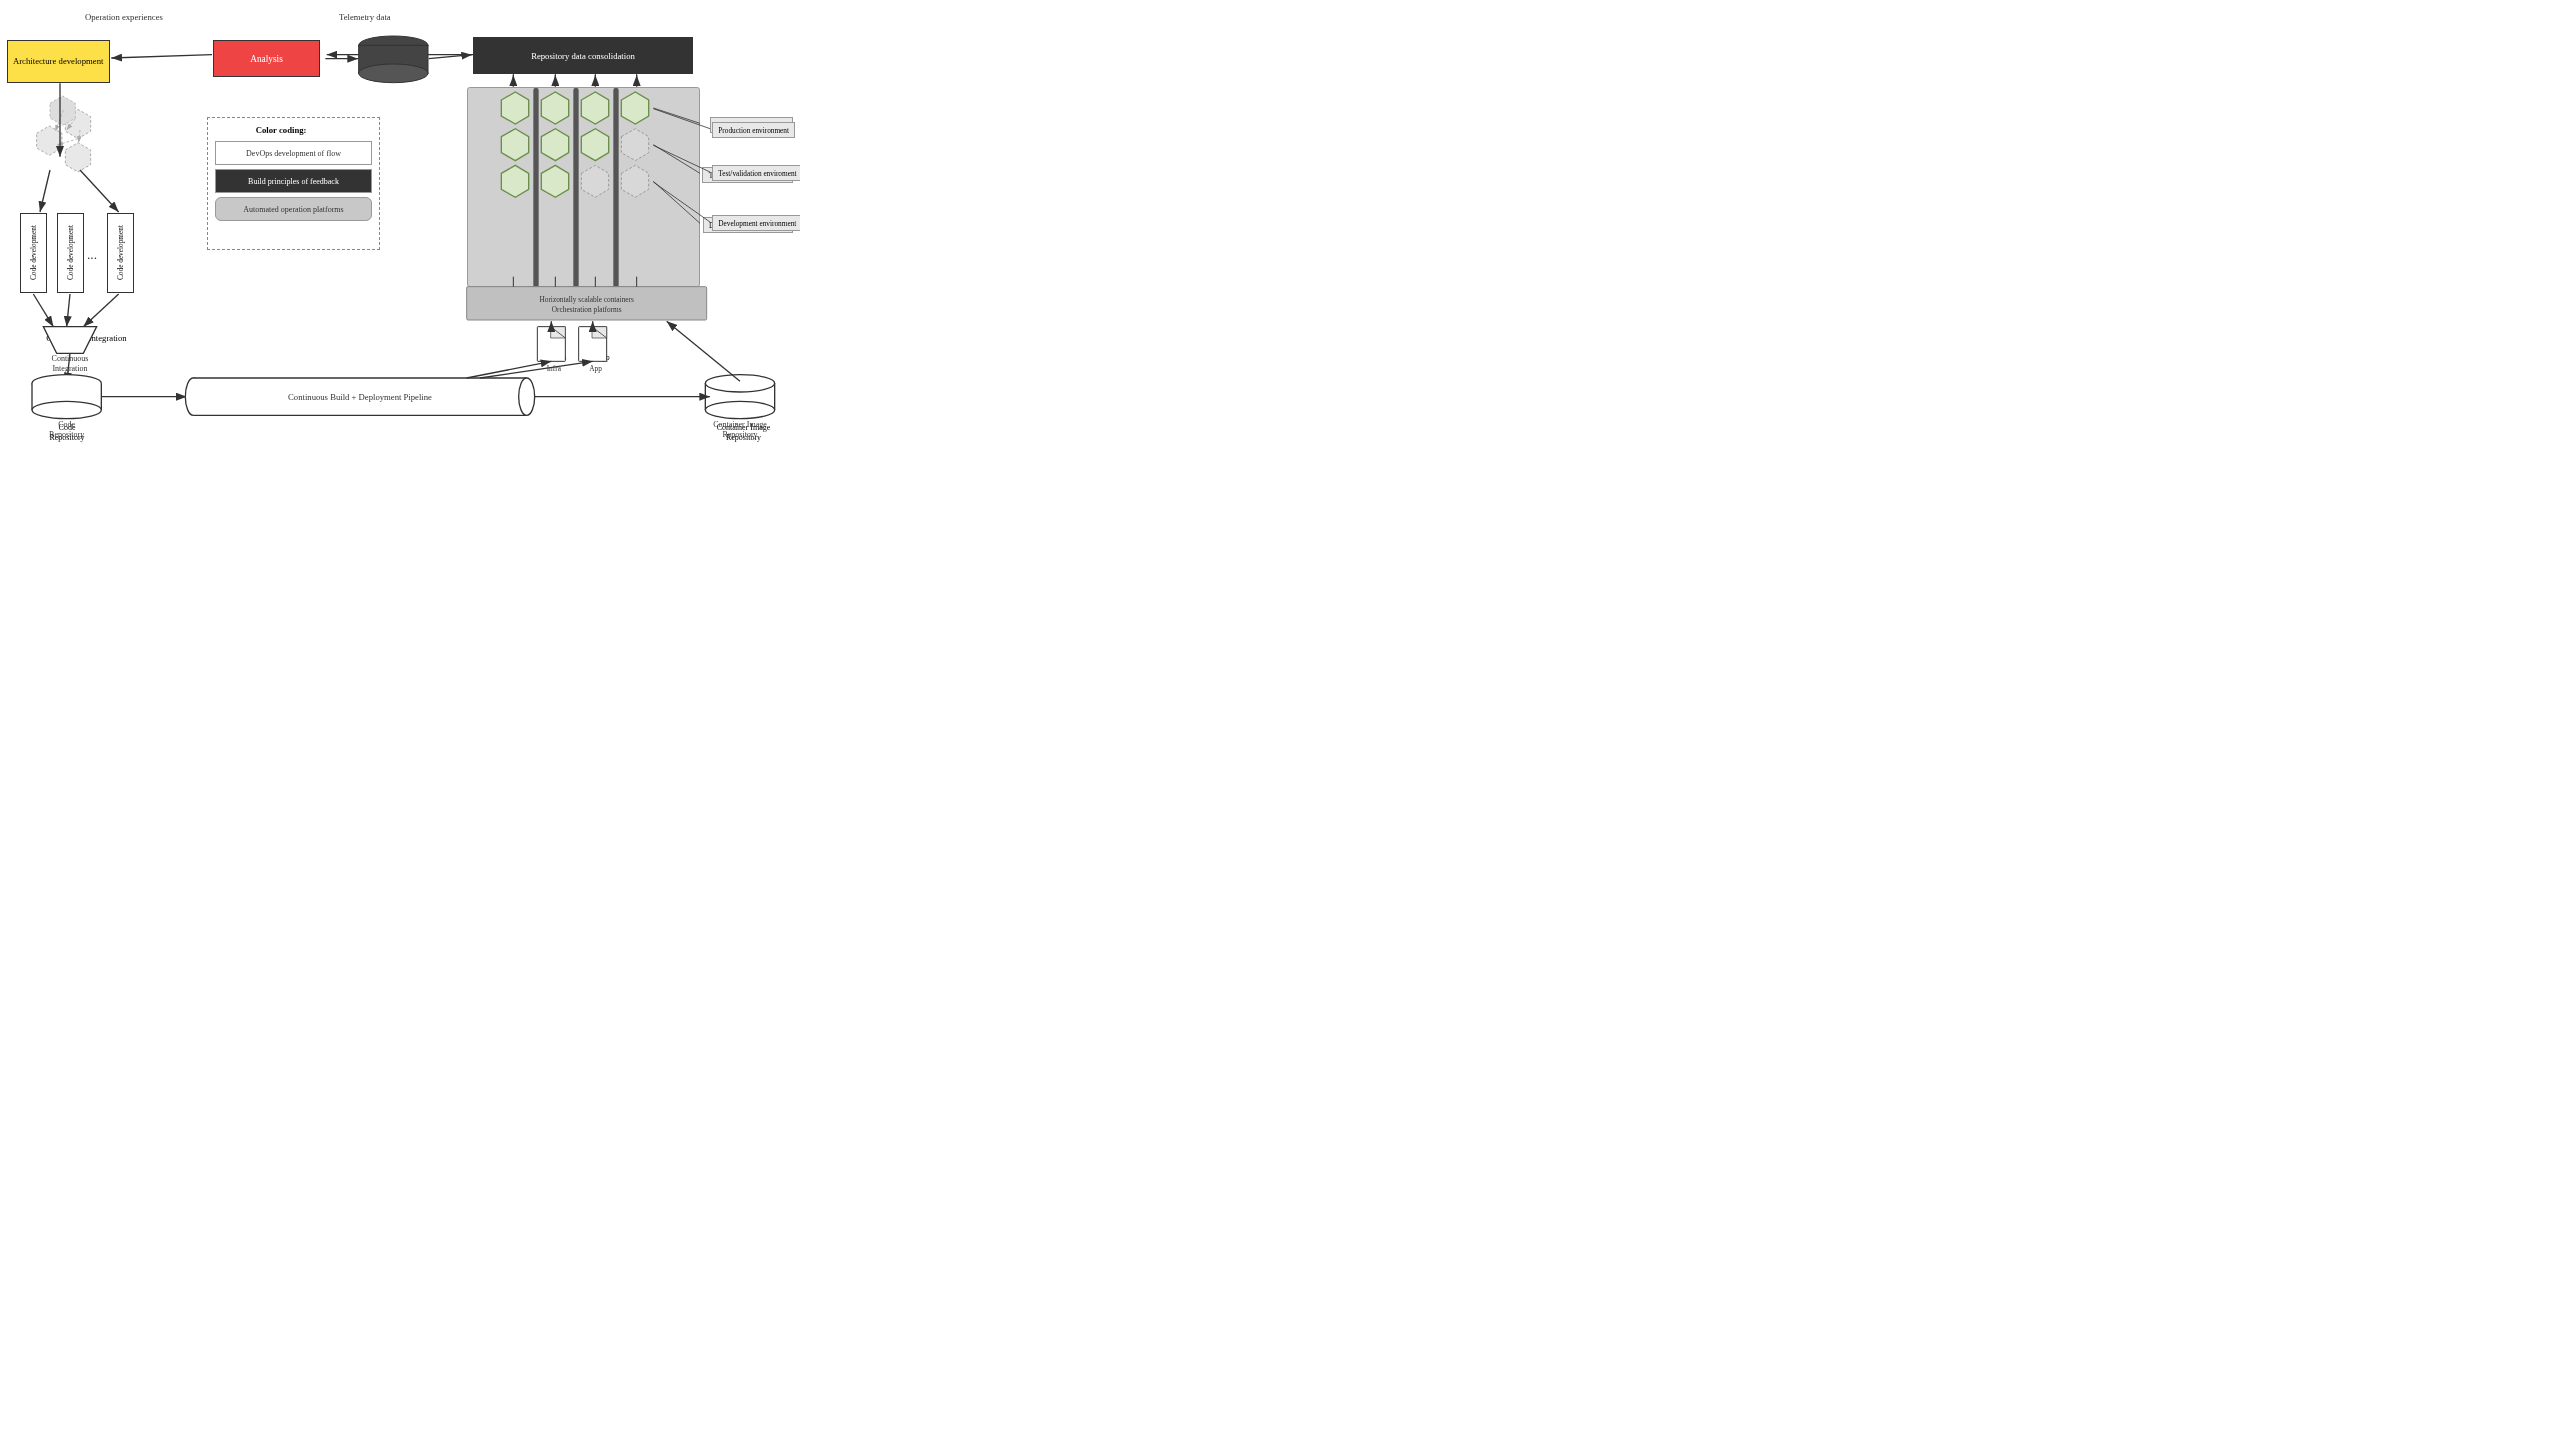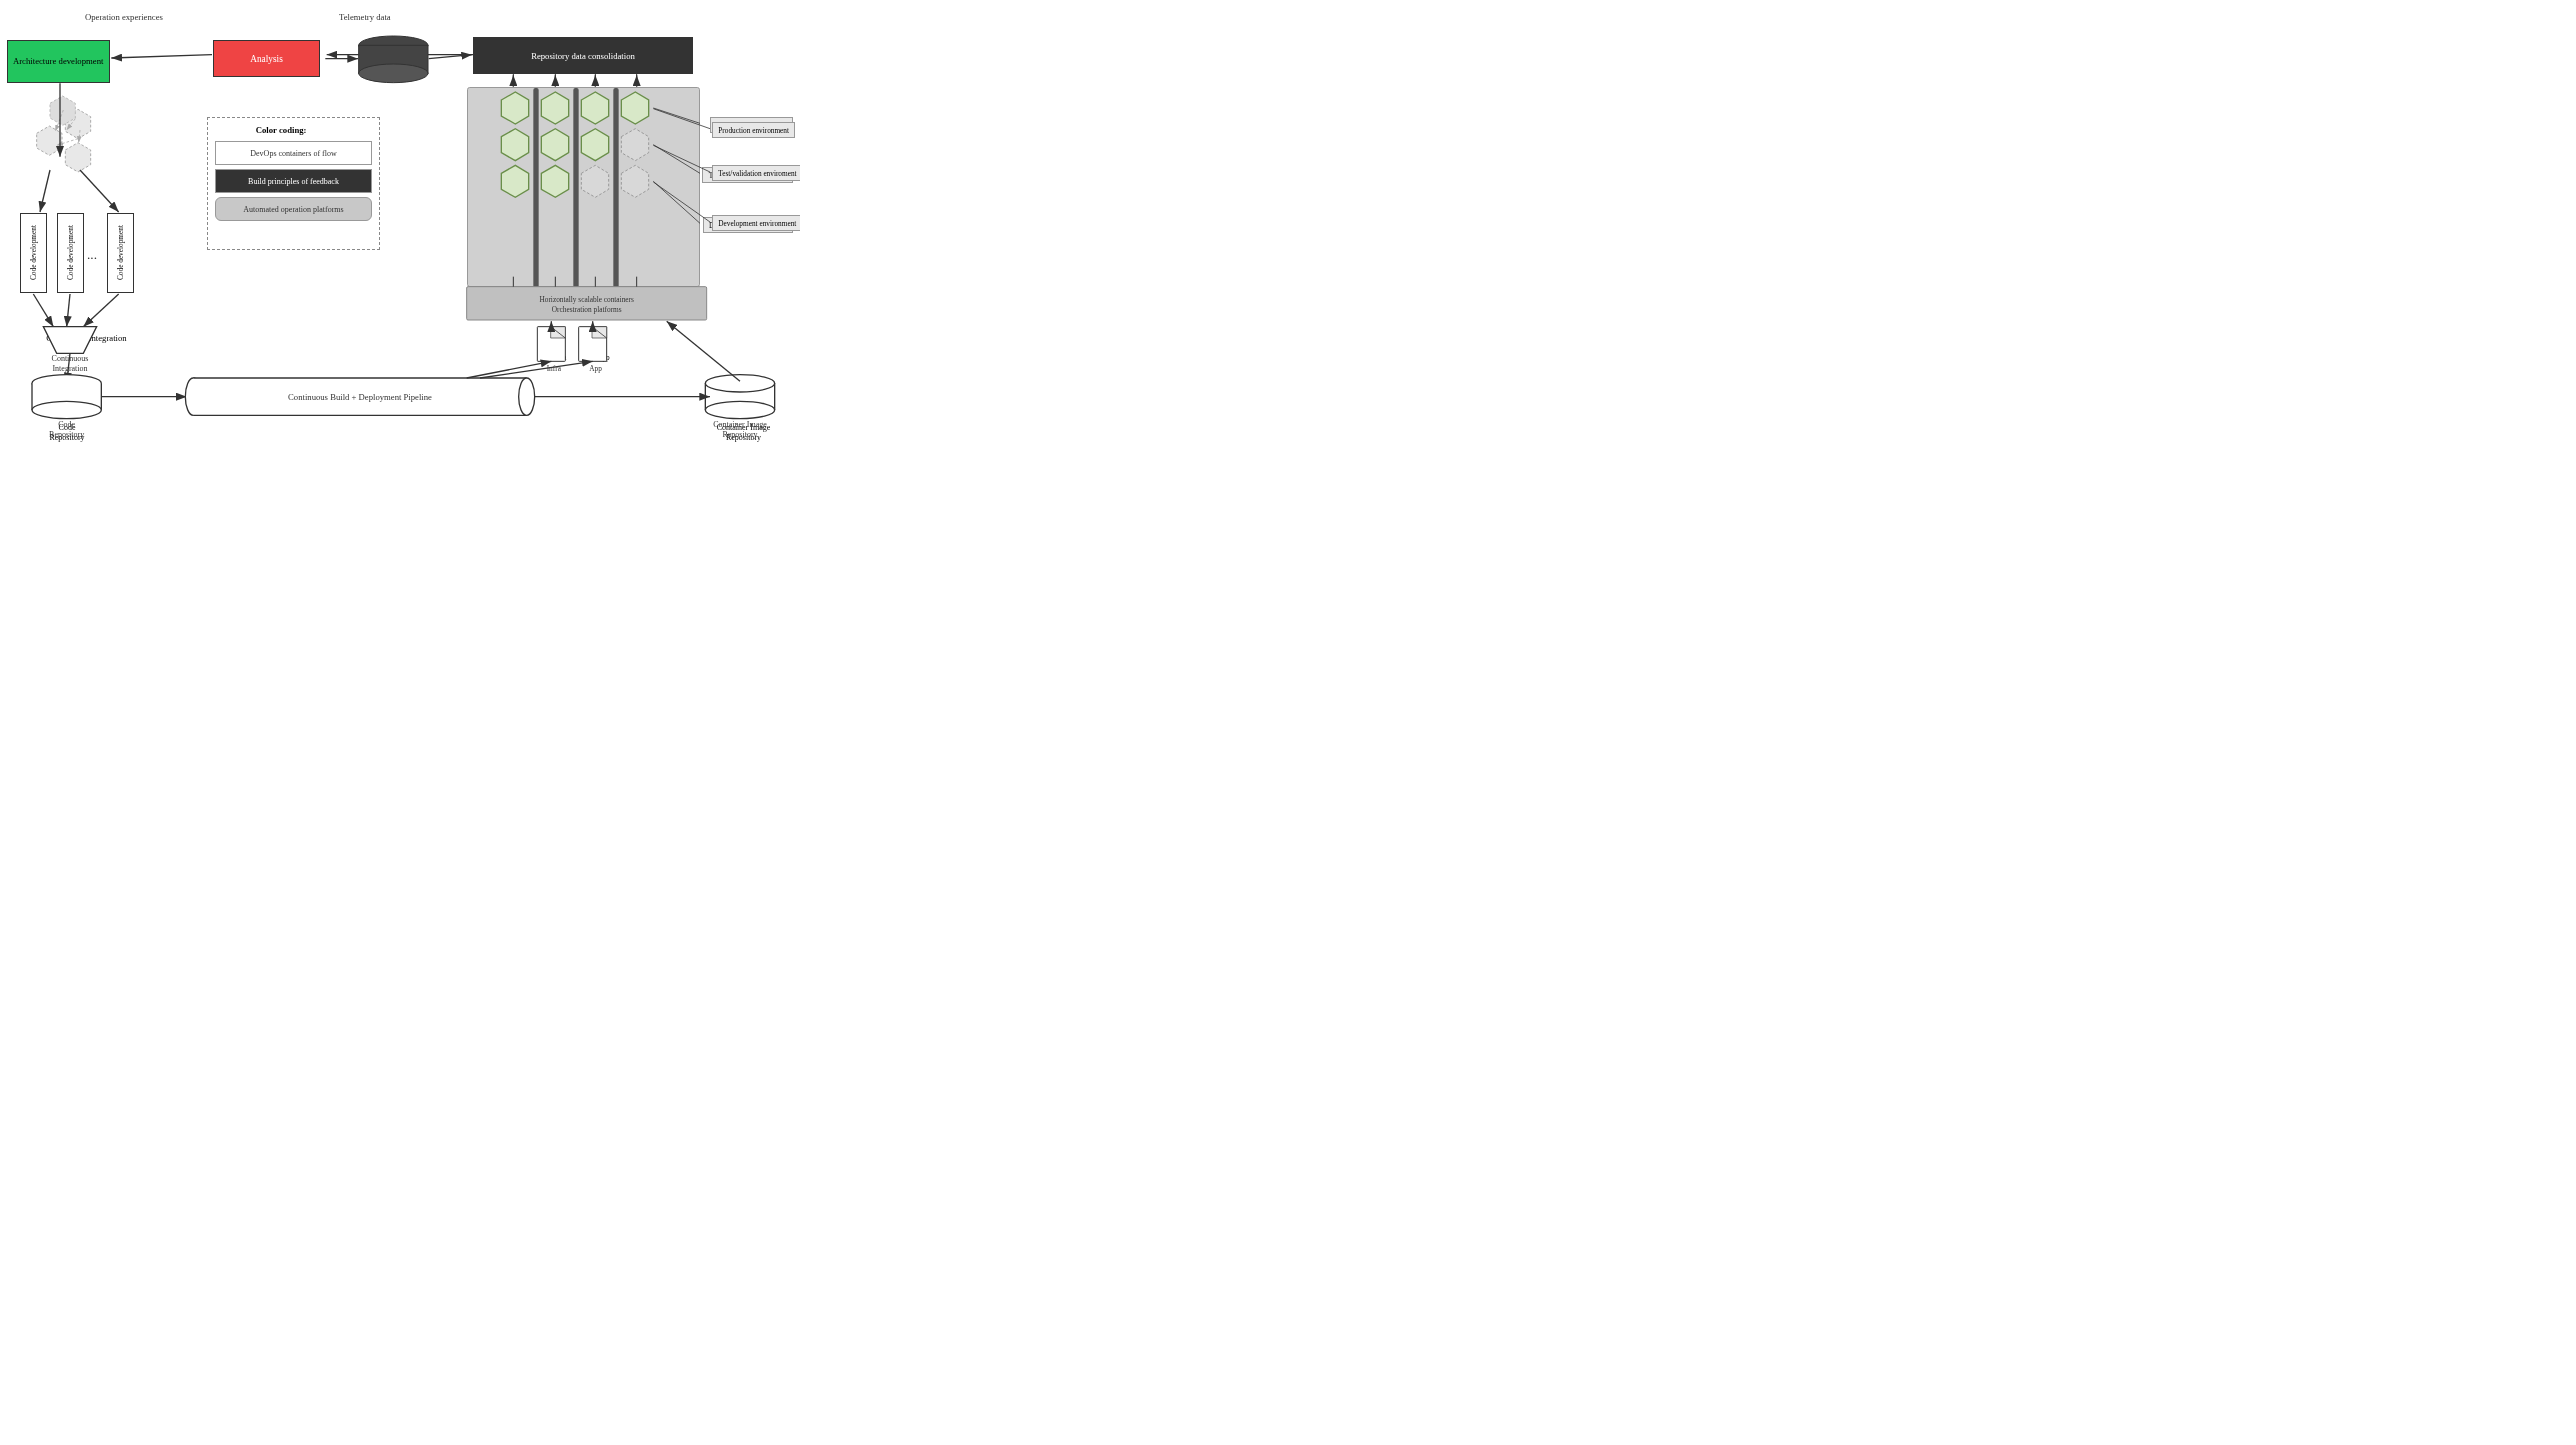--- a/index.html
+++ b/index.html
@@ -32,21 +32,21 @@
       font-size: 8.7px;
       color: #333;
     }
 
     
     .arch-box {
       position: absolute;
       left: 6.7px; top: 40px;
       width: 103px; height: 43px;
       border: 1.3px solid #333;
-      background: #22c55e;
+      background: #fde047;
       display: flex;
       align-items: center;
       justify-content: center;
       text-align: center;
       font-size: 8.7px;
       line-height: 1.3;
     }
 
     
     .analysis-box {
@@ -178,21 +178,21 @@
     <span style="color:#fff;">Analysis</span>
   </div>
 
   <div class="telemetry-box">
     <span>Repository data consolidation</span>
   </div>
 
   <div class="legend-box">
     <div class="legend-title">Color coding:</div>
     <div class="legend-item legend-item-white">
-      <span>DevOps containers of flow</span>
+      <span>DevOps development of flow</span>
     </div>
     <div class="legend-item legend-item-dark">
       <span>Build principles of feedback</span>
     </div>
     <div class="legend-item legend-item-gray">
       <span>Automated operation platforms</span>
     </div>
   </div>
 
   <div class="code-box" style="left:20px; top:213px; width:27px; height:80px;">

